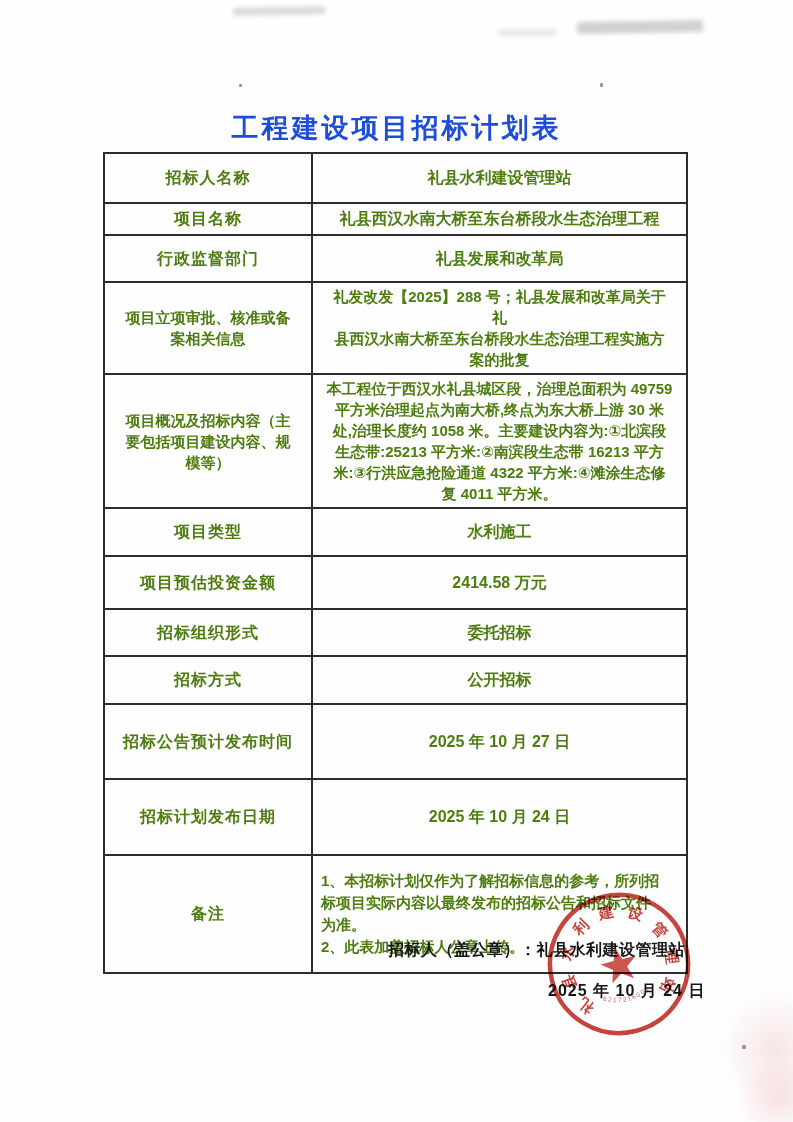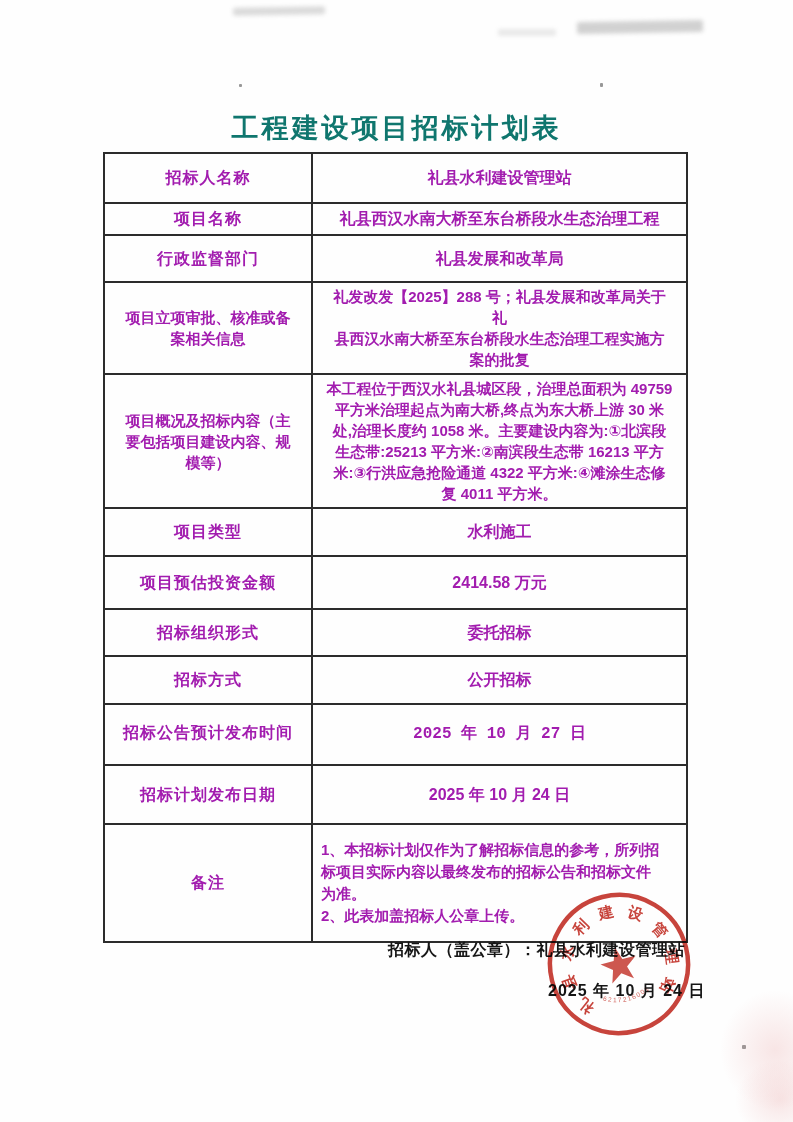--- a/index.html
+++ b/index.html
@@ -22,48 +22,48 @@
   .speck.p3{left:742px;top:1045px;width:4px;height:4px;}
   .inkbleed{position:absolute;border-radius:50%;pointer-events:none;
     background:radial-gradient(closest-side,rgba(225,140,140,.22),rgba(225,140,140,0));}
   .bleed1{left:720px;top:990px;width:110px;height:120px;}
   .bleed2{left:735px;top:1060px;width:90px;height:80px;}
 
   .doc-title{
     position:absolute;left:0;top:110px;width:793px;
     text-align:center;
     font-size:27px;font-weight:bold;letter-spacing:3px;
-    color:#0f766e;
+    color:#1d4ed8;
     font-family:"Liberation Serif","DejaVu Serif",serif;
   }
 
   table.plan{
     position:absolute;left:103px;top:152px;
     width:575px;border-collapse:collapse;table-layout:fixed;
   }
   table.plan td{
     border:2px solid #2c2c2c;
     vertical-align:middle;
     text-align:center;
     font-weight:bold;
     font-size:16px;
-    color:#a21caf;
+    color:#4d7c0f;
     padding:2px 4px;
     line-height:1.35;
   }
   td.lbl{width:198px;letter-spacing:1px;}
   td.val{width:365px;}
   td.lbl.small{font-size:15px;line-height:21px;letter-spacing:0;}
   .multiline{white-space:pre-line;}
   td.val.long{font-size:15px;line-height:21px;padding:3px 13px;}
   td.val.left{text-align:left;font-size:15px;line-height:22px;padding:14px 8px;}
   tr.r1{height:50px;}  tr.r2{height:32px;}  tr.r3{height:47px;}
   tr.r4{height:69px;}  tr.r5{height:127px;} tr.r6{height:48px;}
   tr.r7{height:53px;margin-top:40px;}  tr.r8{height:47px;}  tr.r9{height:48px;}
-  tr.r10{height:61px;font-family:Liberation Mono, monospace;} tr.r11{height:59px;} tr.r12{height:97px;}
+  tr.r10{height:75px;} tr.r11{height:76px;} tr.r12{height:97px;}
 
   .footer-signer{
     position:absolute;left:388px;top:940px;
     font-size:16px;font-weight:bold;letter-spacing:.5px;color:#151515;
   }
   .footer-date{
     position:absolute;left:548px;top:981px;
     font-size:16px;font-weight:bold;letter-spacing:1px;color:#151515;
   }
 

